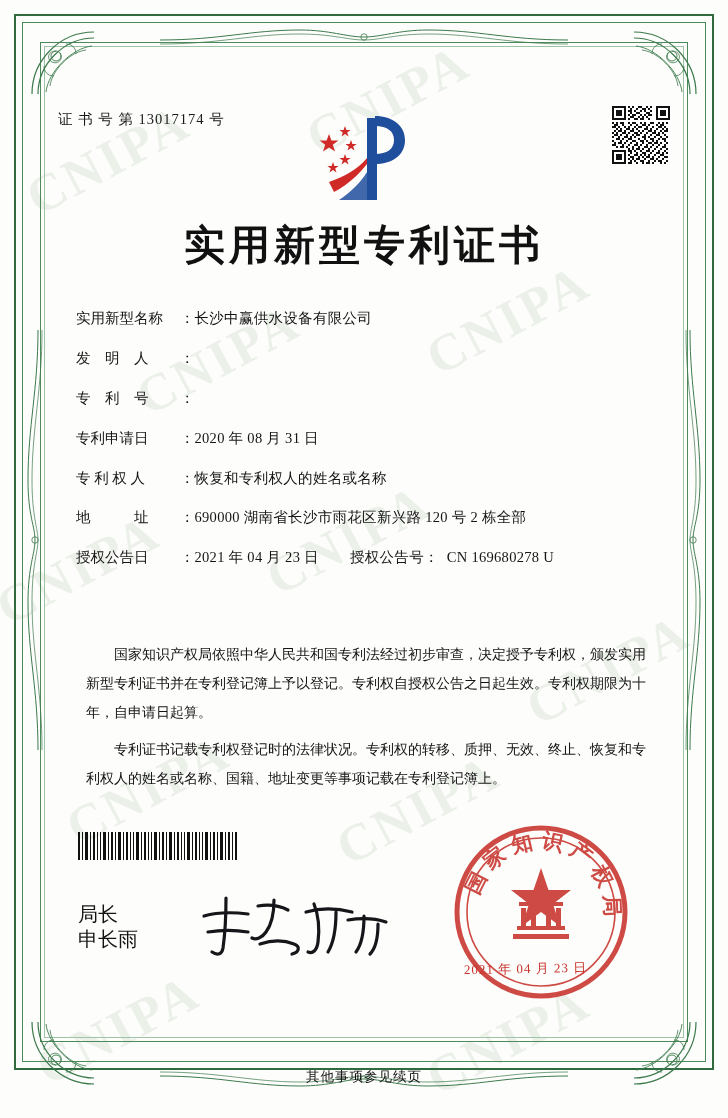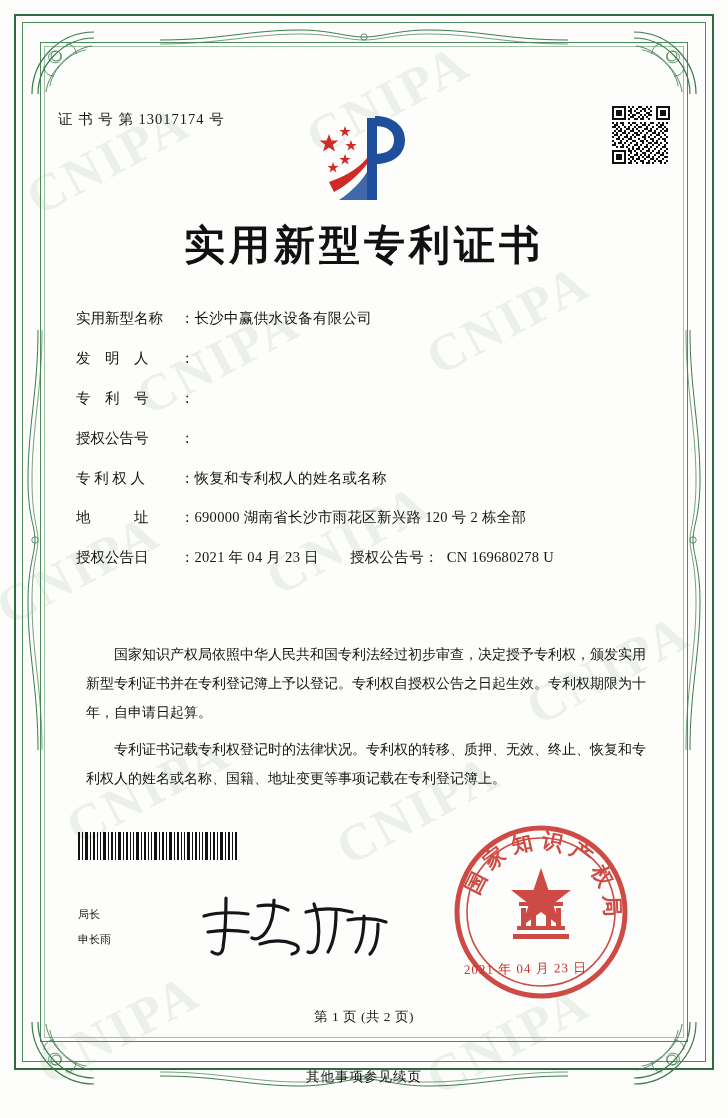--- a/index.html
+++ b/index.html
@@ -198,21 +198,21 @@
     top: 772px;
     width: 160px;
     height: 28px;
   }
 
   
   .sig-block {
     position: absolute;
     left: 22px;
     top: 842px;
-    font-size: 11px;
+    font-size: 20px;
     line-height: 25px;
     color: #141414;
   }
   .signature {
     position: absolute;
     left: 140px;
     top: 830px;
     width: 200px;
     height: 70px;
   }
@@ -624,22 +624,23 @@
       </div>
       <div class="field-row">
         <div class="f-label">发　明　人</div>
         <div class="f-colon">：</div>
       </div>
       <div class="field-row">
         <div class="f-label">专　利　号</div>
         <div class="f-colon">：</div>
       </div>
       <div class="field-row">
-        <div class="f-label">授权公告号</div>
+        <div class="f-label">专利申请日</div>
         <div class="f-colon">：</div>
+        <div class="f-value">2020 年 08 月 31 日</div>
       </div>
       <div class="field-row">
         <div class="f-label">专 利 权 人</div>
         <div class="f-colon">：</div>
         <div class="f-value">恢复和专利权人的姓名或名称</div>
       </div>
       <div class="field-row">
         <div class="f-label">地　　　址</div>
         <div class="f-colon">：</div>
         <div class="f-value">690000 湖南省长沙市雨花区新兴路 120 号 2 栋全部</div>
@@ -758,17 +759,16 @@
             <path id="sealArcBottom" d="M 90 90 m -58 0 a 58 58 0 0 0 116 0"></path>
           </defs>
           <text font-family="'Liberation Serif', serif" font-size="21" font-weight="bold" fill="#c8332c" letter-spacing="7">
             <textPath href="#sealArcTop" startOffset="8%">国家知识产权局</textPath>
           </text>
         </g>
       </svg>
     </div>
     <div class="seal-date">2021 年 04 月 23 日</div>
 
-    <div class="page-no">第 1 页 (共 2 页)</div>
   </div>
 
   <div class="footer-note">其他事项参见续页</div>
 </div>
 
 </body></html>

